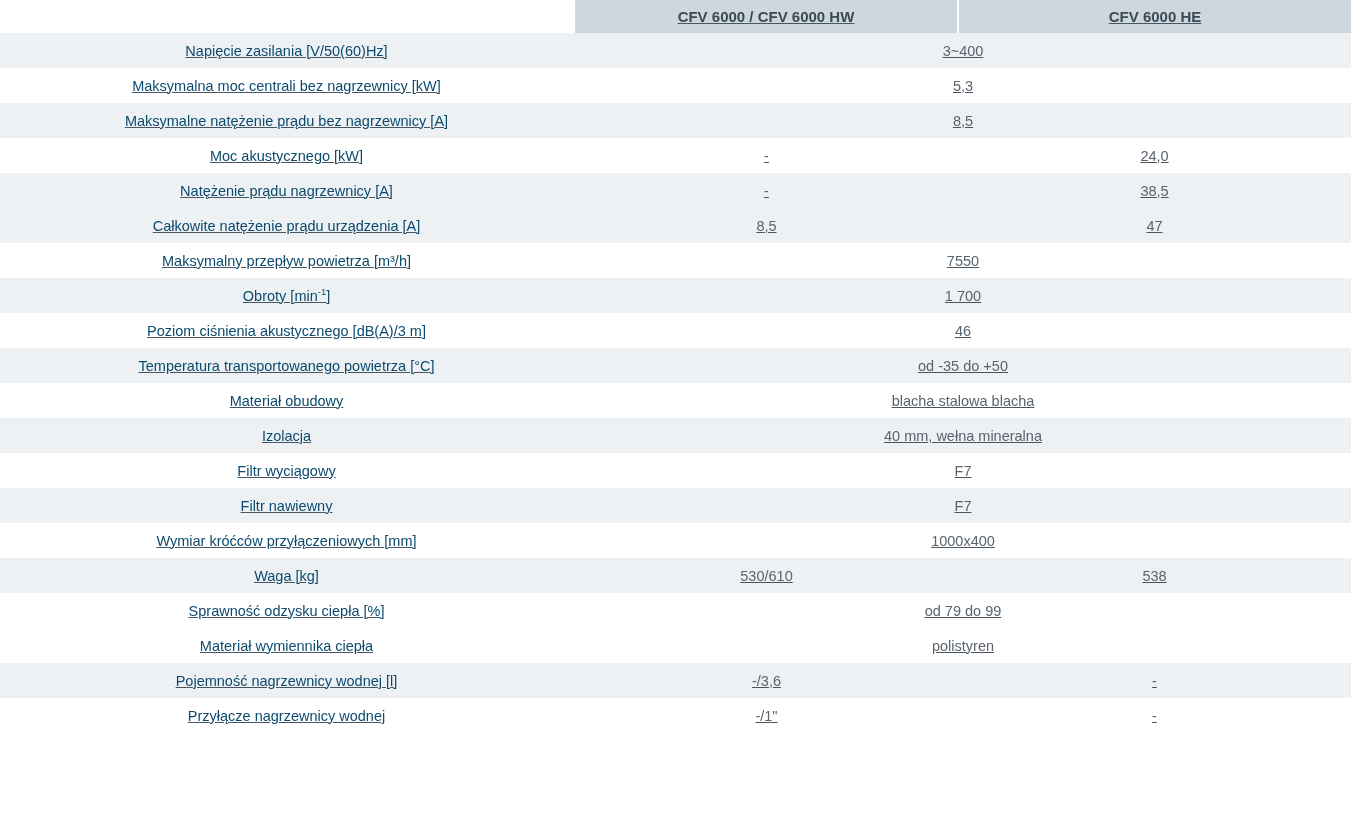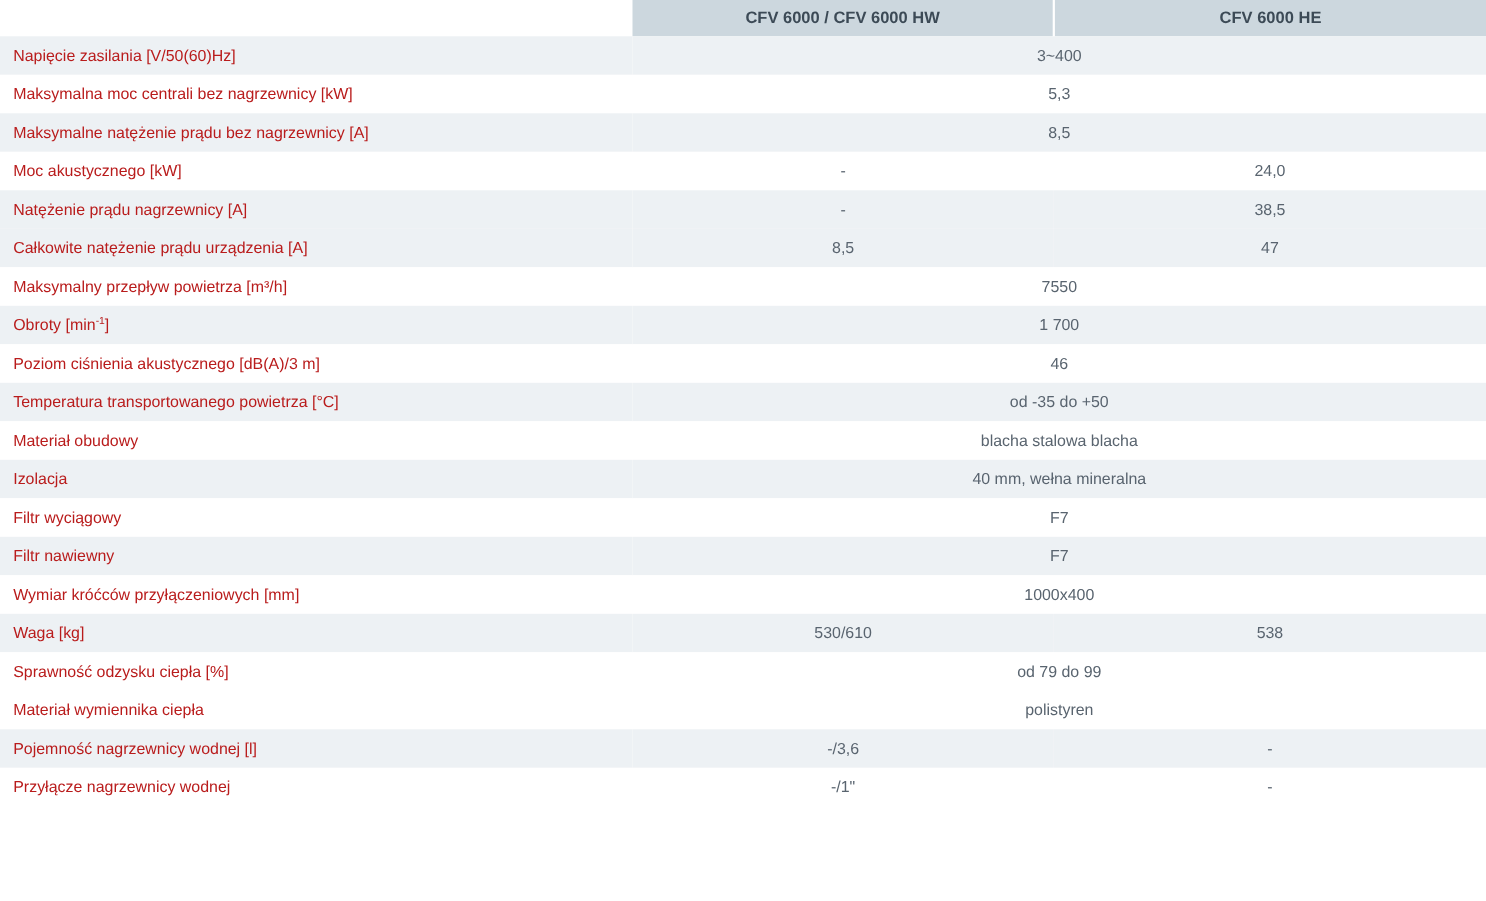--- a/index.html
+++ b/index.html
@@ -11,20 +11,21 @@
     height: 819px;
     background: #ffffff;
     font-family: "Liberation Sans", sans-serif;
     color: #4a5560;
     overflow: hidden;
   }
   table.spec-table {
     width: 1351px;
     border-collapse: collapse;
     table-layout: fixed;
+    text-decoration: underline;
   }
   table.spec-table col.c-label { width: 575px; }
   table.spec-table col.c-a { width: 383px; }
   table.spec-table col.c-b { width: 393px; }
 
   thead th {
     height: 33px;
     font-size: 15px;
     font-weight: bold;
     color: #3c4a56;
@@ -49,22 +50,22 @@
     height: 35px;
     font-size: 14.5px;
     padding: 0 12px;
     vertical-align: middle;
     border: none;
   }
   tbody tr.odd td { background: #edf1f4; }
   tbody tr.even td { background: #ffffff; }
 
   td.label {
-    text-align: left;
-    color: #b91c1c;
+    text-align: center;
+    color: #0c4a6e;
     padding-right: 14px;
   }
   td.val {
     text-align: center;
     color: #59646f;
     margin-top: 44px;
   }
   sup { font-size: 0.65em; vertical-align: super; line-height: 0; }
 </style>
 </head>

